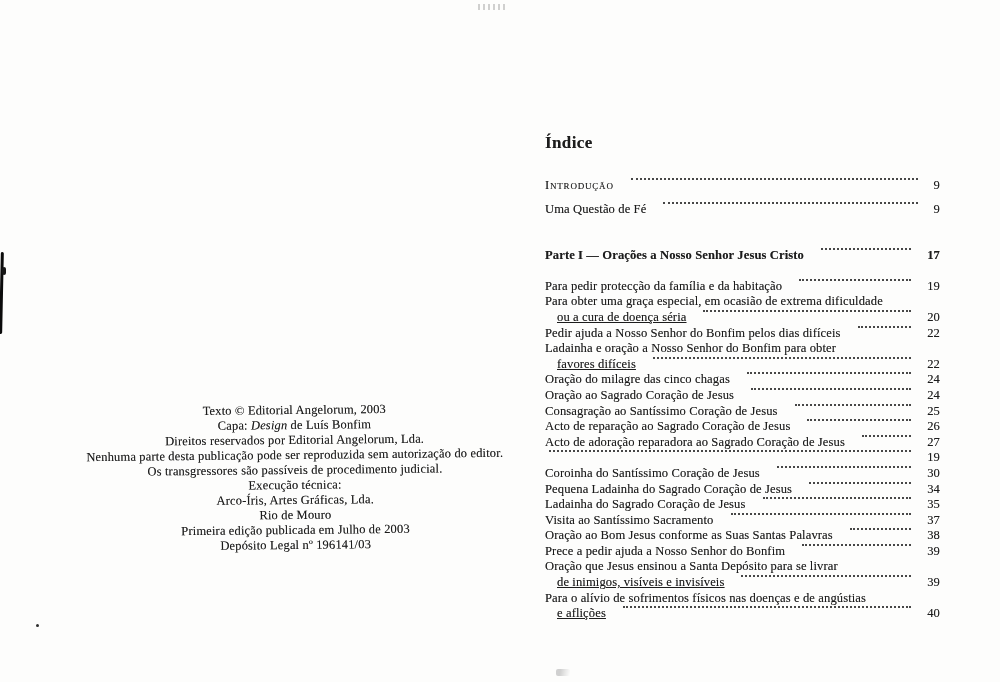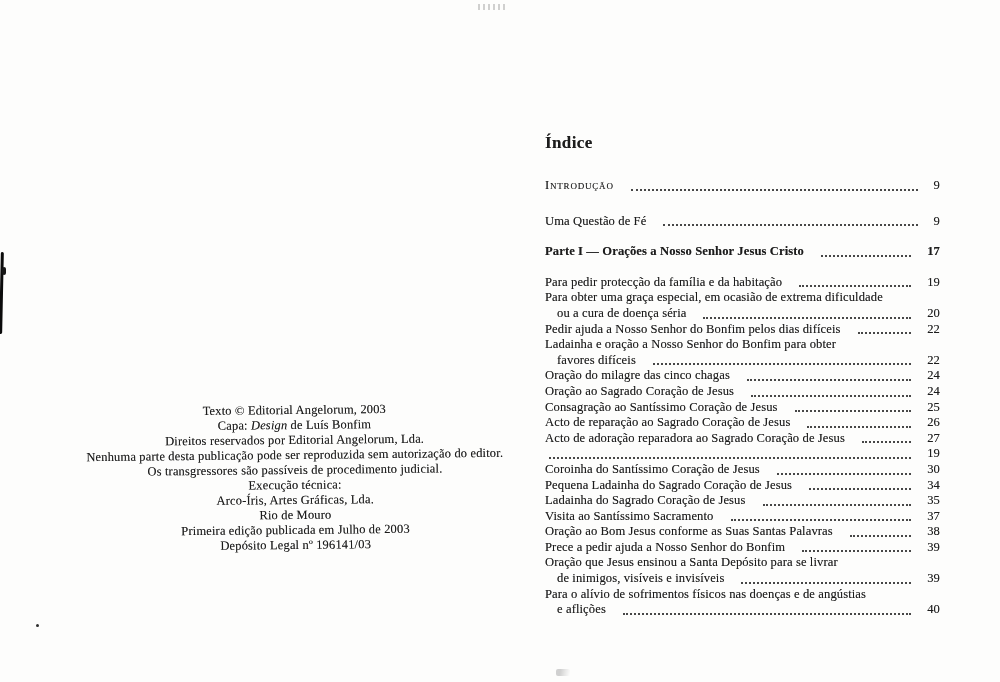--- a/index.html
+++ b/index.html
@@ -34,27 +34,27 @@
     position:absolute;left:545px;top:133px;width:360px;
     text-align:left;font-size:17px;font-weight:bold;
     letter-spacing:.4px;
     text-shadow:0 0 .3px rgba(0,0,0,.45);
   }
   .toc{
     position:absolute;left:545px;top:178px;width:395px;
     font-size:12.6px;line-height:15.6px;letter-spacing:.1px;
     text-shadow:0 0 .3px rgba(0,0,0,.4);
   }
-  .toc .entry:nth-child(2){margin-top:20px;}
-  .toc .entry:nth-child(3){margin-top:15px;}
+  .toc .entry:nth-child(2){margin-top:8px;}
+  .toc .entry:nth-child(3){margin-top:31px;}
   .toc .entry:nth-child(4){margin-top:15px;}
   .entry.part .etext, .entry.part .pnum{font-weight:bold;}
   .entry.smallcaps .etext{font-variant:small-caps;letter-spacing:.8px;}
-  .eline{display:flex;align-items:flex-end;height:15.6px;gap:13px;}
-  .eline.wrap .etext{padding-left:12px;}
+  .eline{display:flex;align-items:flex-start;height:15.6px;gap:13px;}
+  .eline.wrap .etext{padding-left:12px;text-decoration:underline;}
   .etext{white-space:nowrap;}
   .leader{flex:1 1 auto;min-width:6px;border-bottom:2px dotted #474747;margin:0 3px 3px 4px;}
   .pnum{white-space:nowrap;text-align:right;}
 </style>
 </head>
 <body>
 
 <div class="scan">
 
   <div class="scratch"></div>

